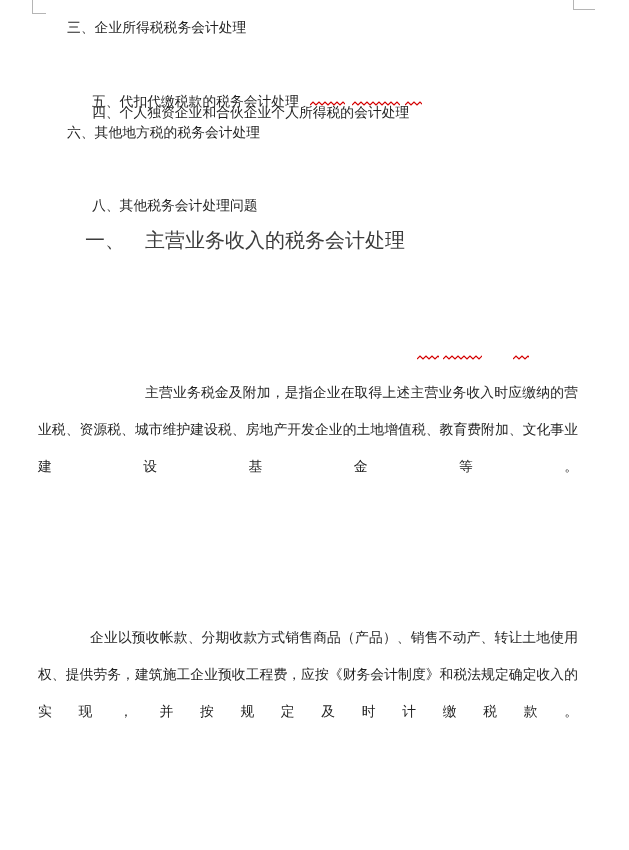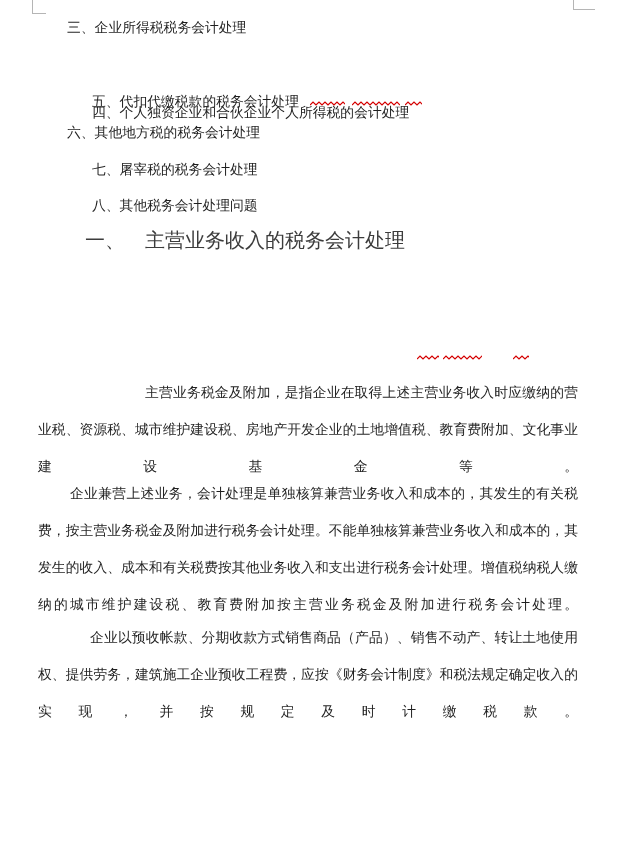--- a/index.html
+++ b/index.html
@@ -79,21 +79,20 @@
 
   <div class="corner corner-tl"></div>
   <div class="corner corner-tr"></div>
   <div class="corner corner-bl"></div>
   <div class="corner corner-br"></div>
 
   <div class="toc-item toc-1">三、企业所得税税务会计处理</div>
   <div class="toc-item toc-2">四、个人独资企业和合伙企业个人所得税的会计处理</div>
   <div class="toc-item toc-3">五、代扣代缴税款的税务会计处理</div>
   <div class="toc-item toc-4">六、其他地方税的税务会计处理</div>
-  <div class="toc-item toc-5">七、屠宰税的税务会计处理</div>
   <div class="toc-item toc-6">八、其他税务会计处理问题</div>
 
   <div class="squiggle" style="left:310px;top:101px">
       <svg width="35" height="6" viewBox="0 0 35 6">
         <path d="M0,4 l3,-3 l3,3 l3,-3 l3,3 l3,-3 l3,3 l3,-3 l3,3 l3,-3 l3,3 l3,-3 l3,3" fill="none" stroke="#d40000" stroke-width="1.2"></path>
       </svg>
     </div>
   <div class="squiggle" style="left:352px;top:101px">
       <svg width="48" height="6" viewBox="0 0 48 6">
         <path d="M0,4 l3,-3 l3,3 l3,-3 l3,3 l3,-3 l3,3 l3,-3 l3,3 l3,-3 l3,3 l3,-3 l3,3 l3,-3 l3,3 l3,-3 l3,3" fill="none" stroke="#d40000" stroke-width="1.2"></path>
@@ -120,19 +119,18 @@
         <path d="M0,4 l3,-3 l3,3 l3,-3 l3,3 l3,-3 l3,3 l3,-3 l3,3 l3,-3 l3,3 l3,-3 l3,3 l3,-3 l3,3" fill="none" stroke="#d40000" stroke-width="1.2"></path>
       </svg>
     </div>
   <div class="squiggle" style="left:513px;top:355px">
       <svg width="16" height="6" viewBox="0 0 16 6">
         <path d="M0,4 l3,-3 l3,3 l3,-3 l3,3 l3,-3 l3,3" fill="none" stroke="#d40000" stroke-width="1.2"></path>
       </svg>
     </div>
 
   <div class="para p2">主营业务税金及附加，是指企业在取得上述主营业务收入时应缴纳的营业税、资源税、城市维护建设税、房地产开发企业的土地增值税、教育费附加、文化事业建设基金等。</div>
-  <div class="para p3">企业兼营上述业务，会计处理是单独核算兼营业务收入和成本的，其发生的有关税费，按主营业务税金及附加进行税务会计处理。不能单独核算兼营业务收入和成本的，其发生的收入、成本和有关税费按其他业务收入和支出进行税务会计处理。增值税纳税人缴纳的城市维护建设税、教育费附加按主营业务税金及附加进行税务会计处理。</div>
   <div class="para p4">企业以预收帐款、分期收款方式销售商品（产品）、销售不动产、转让土地使用权、提供劳务，建筑施工企业预收工程费，应按《财务会计制度》和税法规定确定收入的实现，并按规定及时计缴税款。</div>
 
   <div class="footer-page">第 3 页/共 19 页</div>
   <div class="watermark">书架上的扛把子</div>
 
 </div>
 
 </body></html>

